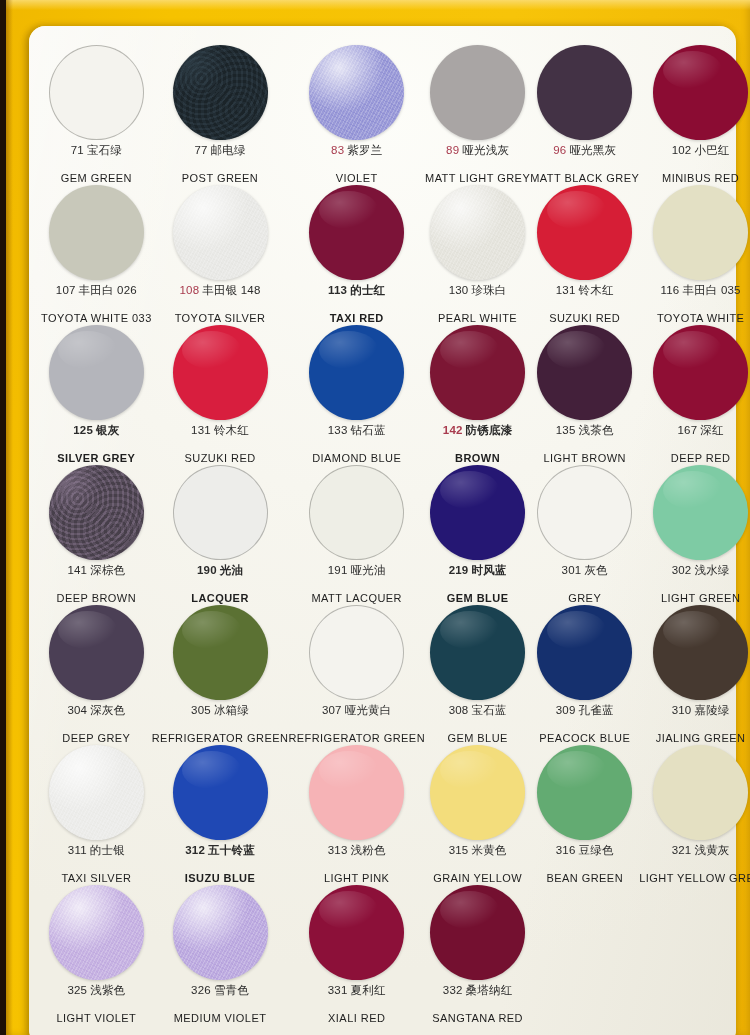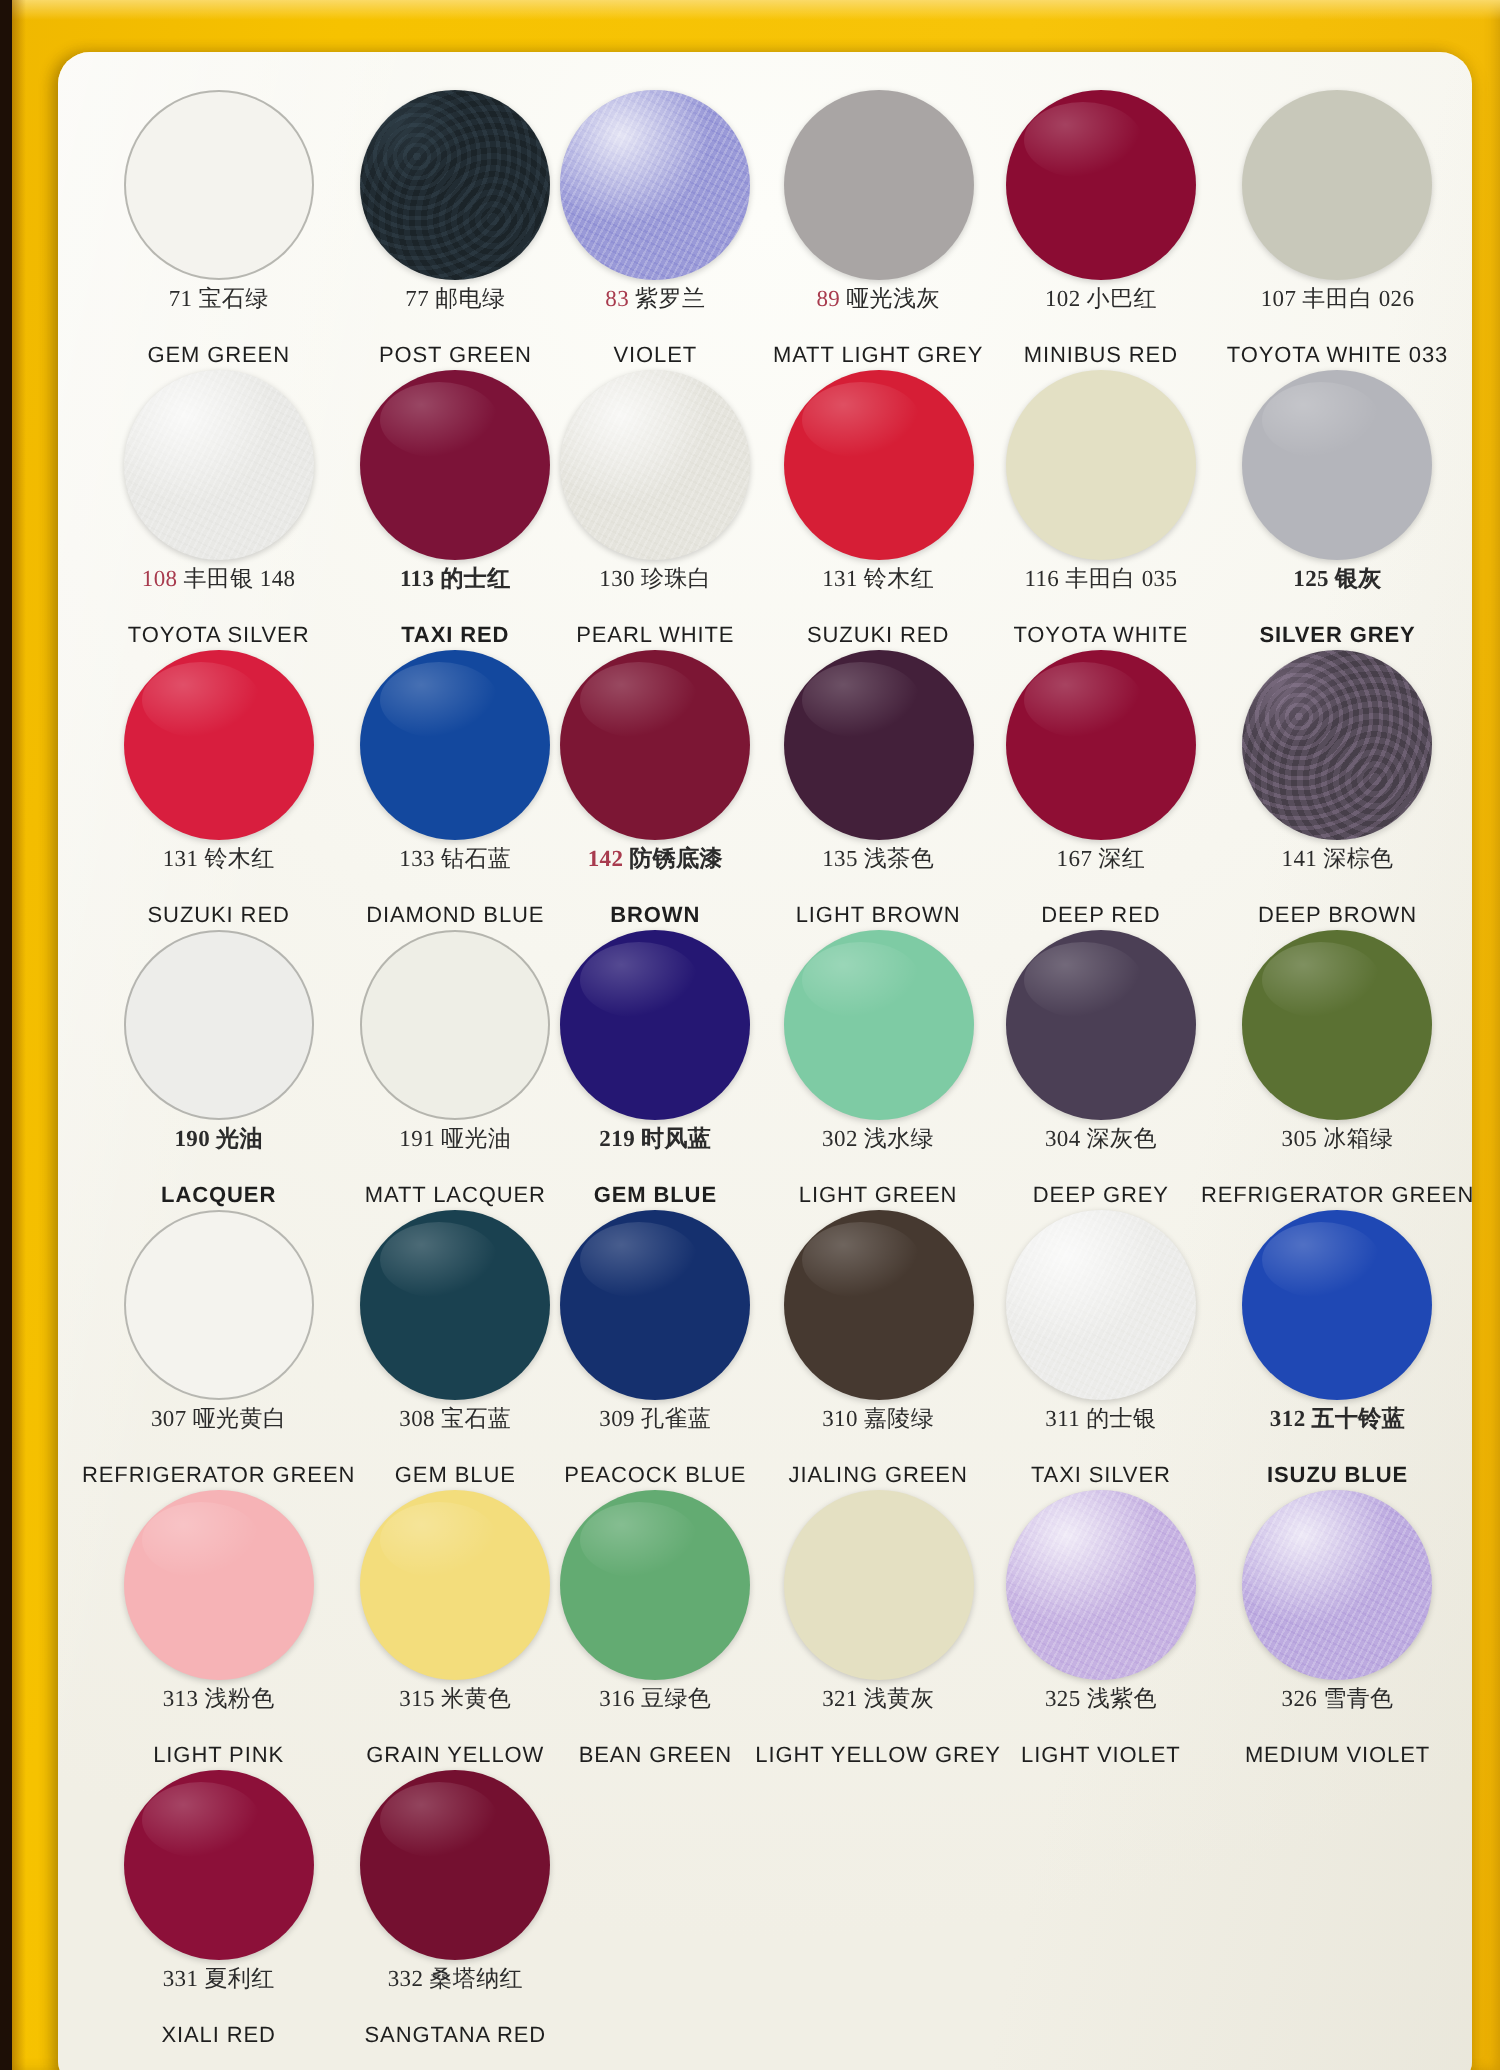--- a/index.html
+++ b/index.html
@@ -148,21 +148,20 @@
   .labels {
     margin-top: 4px;
     text-align: center;
     line-height: 1.18;
     white-space: nowrap;
   }
   .label-cn {
     font-size: 11.5px;
     color: #2b2b2b;
     letter-spacing: .2px;
-    font-family: Liberation Serif, serif;
   }
   .label-cn .code { margin-right: 3px; }
   .label-cn .code.red { color: #a83b4e; }
   .label-en {
     font-size: 11px;
     color: #1e1e1e;
     letter-spacing: .45px;
     margin-top: 14px;
   }
   .labels.bold .label-cn,
@@ -212,20 +211,29 @@
         <div class="dot-wrap">
           <div class="dot shadowed" style="background: rgb(169, 165, 164);"></div>
         </div>
         <div class="labels">
           <div class="label-cn"><span class="code red">89</span><span>哑光浅灰</span></div>
           <div class="label-en">MATT LIGHT GREY</div>
         </div>
       </div>
       <div class="swatch-cell">
         <div class="dot-wrap">
+          <div class="dot shadowed" style="background: rgb(67, 50, 69);"></div>
+        </div>
+        <div class="labels">
+          <div class="label-cn"><span class="code red">96</span><span>哑光黑灰</span></div>
+          <div class="label-en">MATT BLACK GREY</div>
+        </div>
+      </div>
+      <div class="swatch-cell">
+        <div class="dot-wrap">
           <div class="dot gloss shadowed" style="background: rgb(139, 12, 51);"></div>
         </div>
         <div class="labels">
           <div class="label-cn"><span class="code">102</span><span>小巴红</span></div>
           <div class="label-en">MINIBUS RED</div>
         </div>
       </div>
       <div class="swatch-cell">
         <div class="dot-wrap">
           <div class="dot shadowed" style="background: rgb(200, 200, 186);"></div>
@@ -365,20 +373,29 @@
         <div class="dot-wrap">
           <div class="dot gloss shadowed" style="background: rgb(37, 23, 115);"></div>
         </div>
         <div class="labels bold">
           <div class="label-cn"><span class="code">219</span><span>时风蓝</span></div>
           <div class="label-en">GEM BLUE</div>
         </div>
       </div>
       <div class="swatch-cell">
         <div class="dot-wrap">
+          <div class="dot outline" style="background: rgb(244, 243, 238);"></div>
+        </div>
+        <div class="labels">
+          <div class="label-cn"><span class="code">301</span><span>灰色</span></div>
+          <div class="label-en">GREY</div>
+        </div>
+      </div>
+      <div class="swatch-cell">
+        <div class="dot-wrap">
           <div class="dot gloss shadowed" style="background: rgb(126, 203, 164);"></div>
         </div>
         <div class="labels">
           <div class="label-cn"><span class="code">302</span><span>浅水绿</span></div>
           <div class="label-en">LIGHT GREEN</div>
         </div>
       </div>
       <div class="swatch-cell">
         <div class="dot-wrap">
           <div class="dot gloss shadowed" style="background: rgb(75, 63, 85);"></div>

